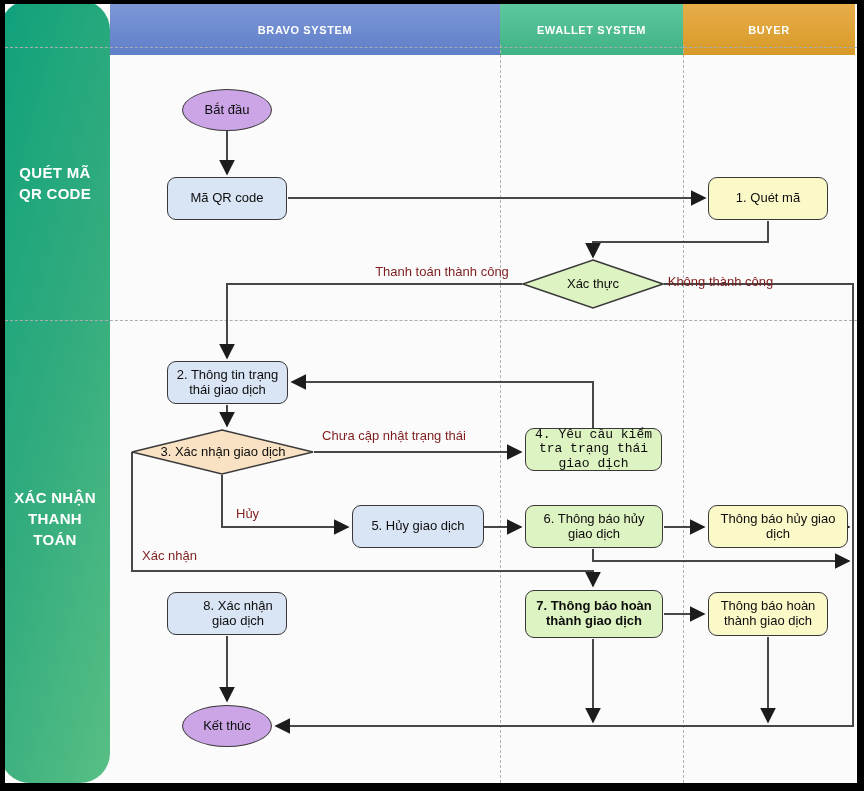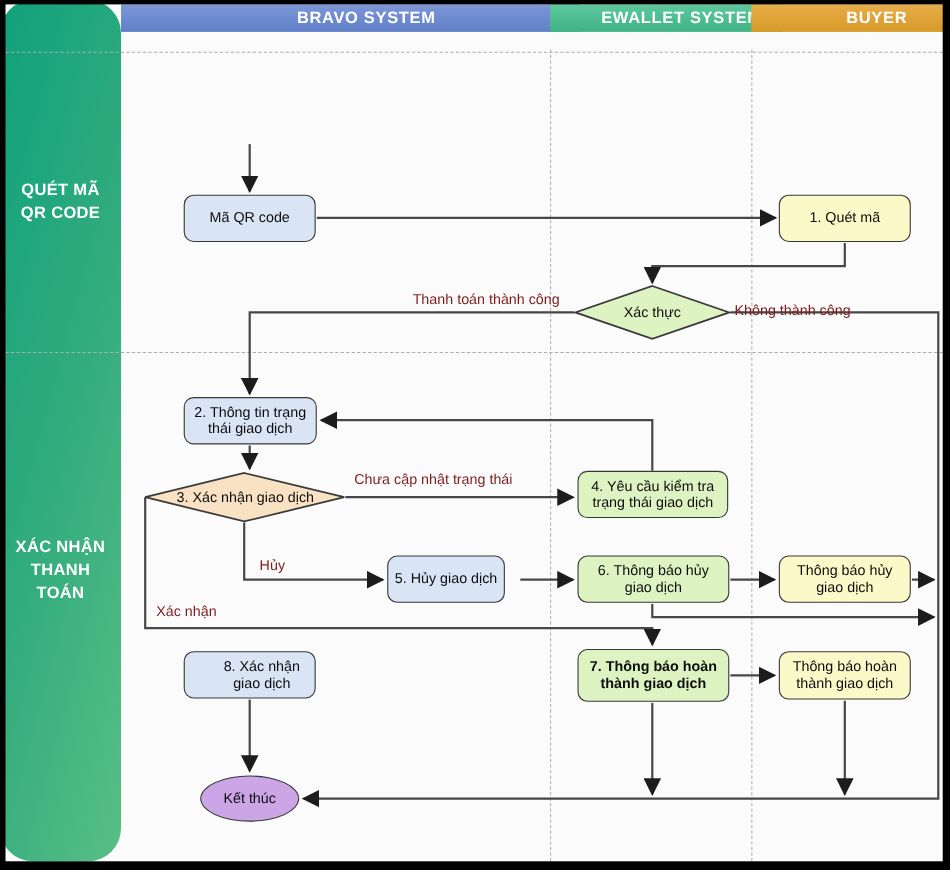--- a/index.html
+++ b/index.html
@@ -15,22 +15,22 @@
     border-radius:30px;
   }
   .sidebar-row{position:absolute;left:0;width:110px;display:flex;align-items:center;justify-content:center;}
   .sidebar-row.r1{top:45px;height:275px;}
   .sidebar-row.r2{top:320px;height:440px;}
   .sidebar-label{
     color:#fff;font-weight:bold;font-size:15px;line-height:1.4;text-align:center;
     white-space:pre-line;letter-spacing:.3px;
   }
   .lane-header{
-    position:absolute;top:4px;height:25px;display:flex;align-items:center;justify-content:center;
-    color:#fff;font-weight:bold;font-size:15px;letter-spacing:.6px;padding-left:28px;
+    position:absolute;top:4px;height:51px;display:flex;align-items:center;justify-content:center;
+    color:#fff;font-weight:bold;font-size:11px;letter-spacing:.6px;
   }
   .lane-bravo{left:110px;width:390px;background:linear-gradient(#7d97d7,#5f7fc8);}
   .lane-ewallet{left:500px;width:183px;background:linear-gradient(#5ec89d,#3fb286);}
   .lane-buyer{left:683px;width:172px;background:linear-gradient(#e7ad49,#d79a28);}
   .vdash{position:absolute;top:45px;height:738px;width:0;border-left:1px dashed #b3b3b3;}
   .vdash.v1{left:500px;} .vdash.v2{left:683px;}
   .hdash{position:absolute;left:5px;width:852px;height:0;border-top:1px dashed #a8adb3;}
   .hdash.h1{top:47px;} .hdash.h2{top:320px;}
   
   .node{
@@ -39,24 +39,24 @@
     font-size:13px;line-height:1.12;color:#0d0d0d;padding:2px 4px;
   }
   .ellipse{border-radius:50%;background:#cba5e5;}
   .blue{background:#d9e5f5;}
   .green{background:#def3c2;}
   .yellow{background:#fcf9c9;}
   .n-start{left:182px;top:89px;width:90px;height:42px;}
   .n-qr{left:167px;top:177px;width:120px;height:43px;}
   .n-scan{left:708px;top:177px;width:120px;height:43px;}
   .n-status{left:167px;top:361px;width:121px;height:43px;}
-  .n-check{left:525px;top:428px;width:137px;height:43px;}
-  .n-cancel{left:352px;top:505px;width:107px;height:43px;}
+  .n-check{left:525px;top:428px;width:137px;height:43px;font-family:Liberation Mono, monospace;}
+  .n-cancel{left:352px;top:505px;width:132px;height:43px;}
   .n-ncancel{left:525px;top:505px;width:138px;height:43px;}
-  .n-bcancel{left:708px;top:505px;width:120px;height:43px;}
+  .n-bcancel{left:708px;top:505px;width:140px;height:43px;}
   .n-ncomplete{left:525px;top:590px;width:138px;height:48px;padding:1px 2px;font-weight:bold;}
   .n-bcomplete{left:708px;top:592px;width:120px;height:44px;}
   .n-confirm8{left:167px;top:592px;width:120px;height:43px;padding-left:26px;}
   .n-end{left:182px;top:705px;width:90px;height:42px;}
   .dia-label{
     position:absolute;display:flex;align-items:center;justify-content:center;text-align:center;
     font-size:13px;color:#0d0d0d;line-height:1.05;
   }
   .d-verify{left:538px;top:270px;width:110px;height:28px;}
   .d-confirm{left:138px;top:440px;width:170px;height:24px;white-space:nowrap;}
@@ -126,20 +126,21 @@
         <path d="M132 452 L132 571 L593 571 L593 586" marker-end="url(#arr)"></path>
         <path d="M664 614 L704 614" marker-end="url(#arr)"></path>
         <path d="M593 639 L593 722" marker-end="url(#arr)"></path>
         <path d="M768 637 L768 722" marker-end="url(#arr)"></path>
         <path d="M227 636 L227 701" marker-end="url(#arr)"></path>
       </g>
       <polygon points="593,260 663,284 593,308 523,284" fill="#def3c2" stroke="#3a3a3a" stroke-width="1.6"></polygon>
       <polygon points="222,430 313,452 222,474 132,452" fill="#f9e2c3" stroke="#3a3a3a" stroke-width="1.6"></polygon>
     </svg>
 
+    <div class="node ellipse n-start">Bắt đầu</div>
     <div class="node blue n-qr">Mã QR code</div>
     <div class="node yellow n-scan">1. Quét mã</div>
     <div class="dia-label d-verify">Xác thực</div>
     <div class="node blue n-status">2. Thông tin trạng thái giao dịch</div>
     <div class="dia-label d-confirm">3. Xác nhận giao dịch</div>
     <div class="node green n-check">4. Yêu cầu kiểm tra trạng thái giao dịch</div>
     <div class="node blue n-cancel">5. Hủy giao dịch</div>
     <div class="node green n-ncancel">6. Thông báo hủy giao dịch</div>
     <div class="node yellow n-bcancel">Thông báo hủy giao dịch</div>
     <div class="node green n-ncomplete">7. Thông báo hoàn thành giao dịch</div>

